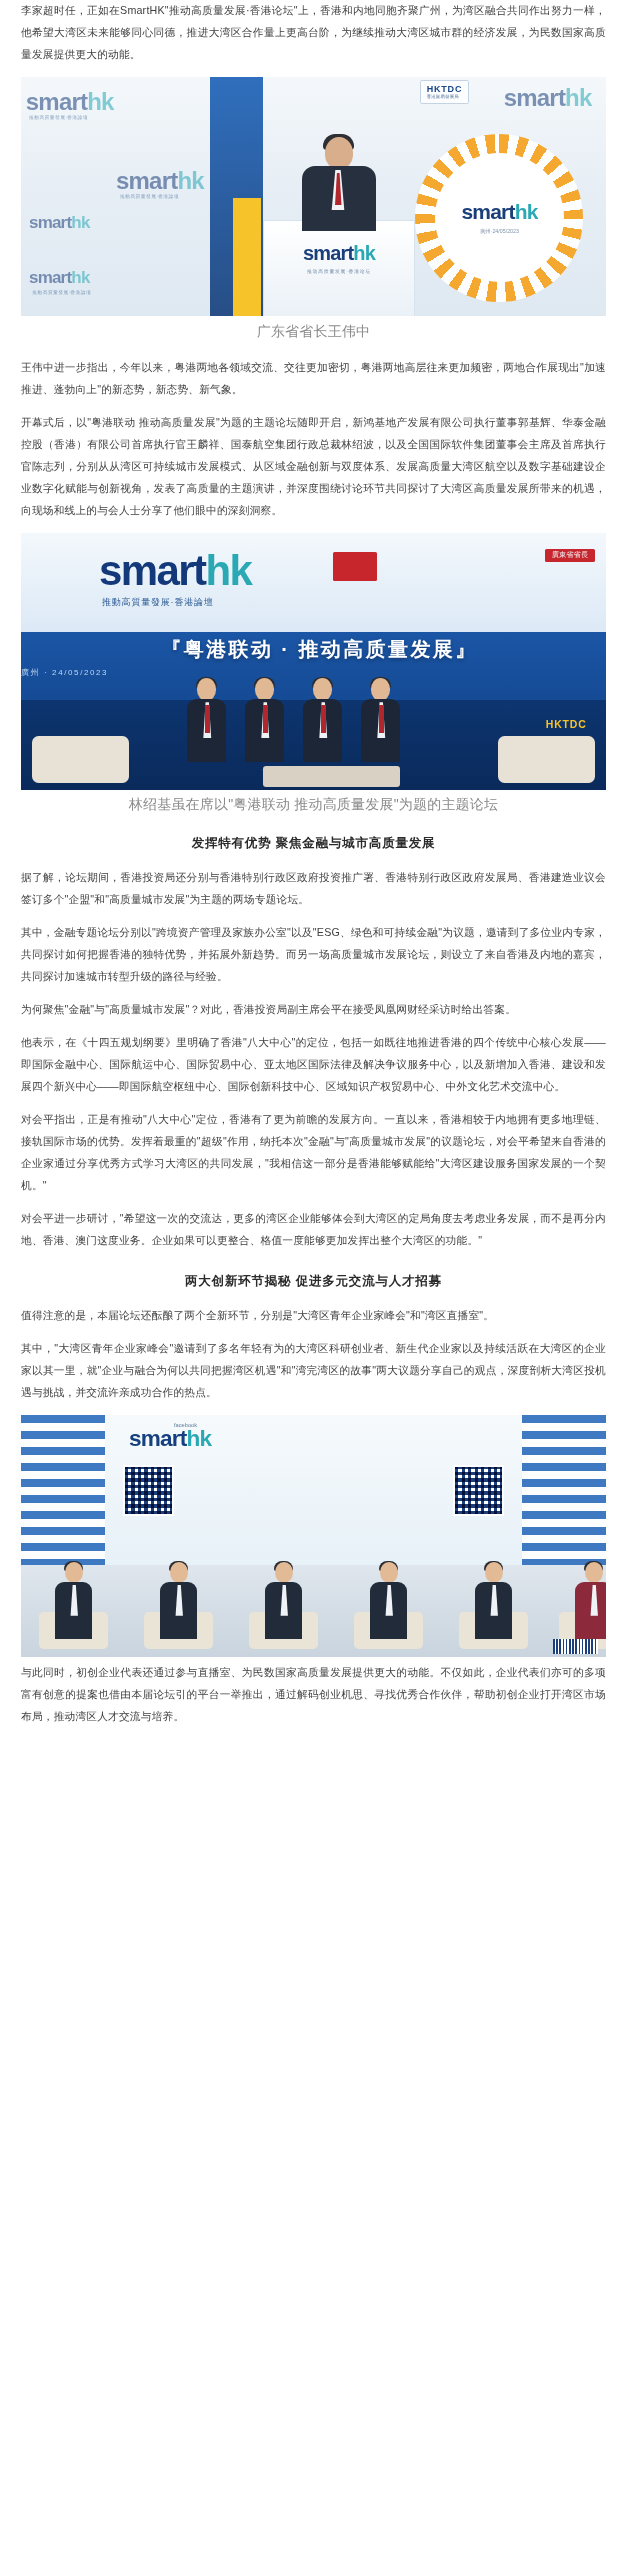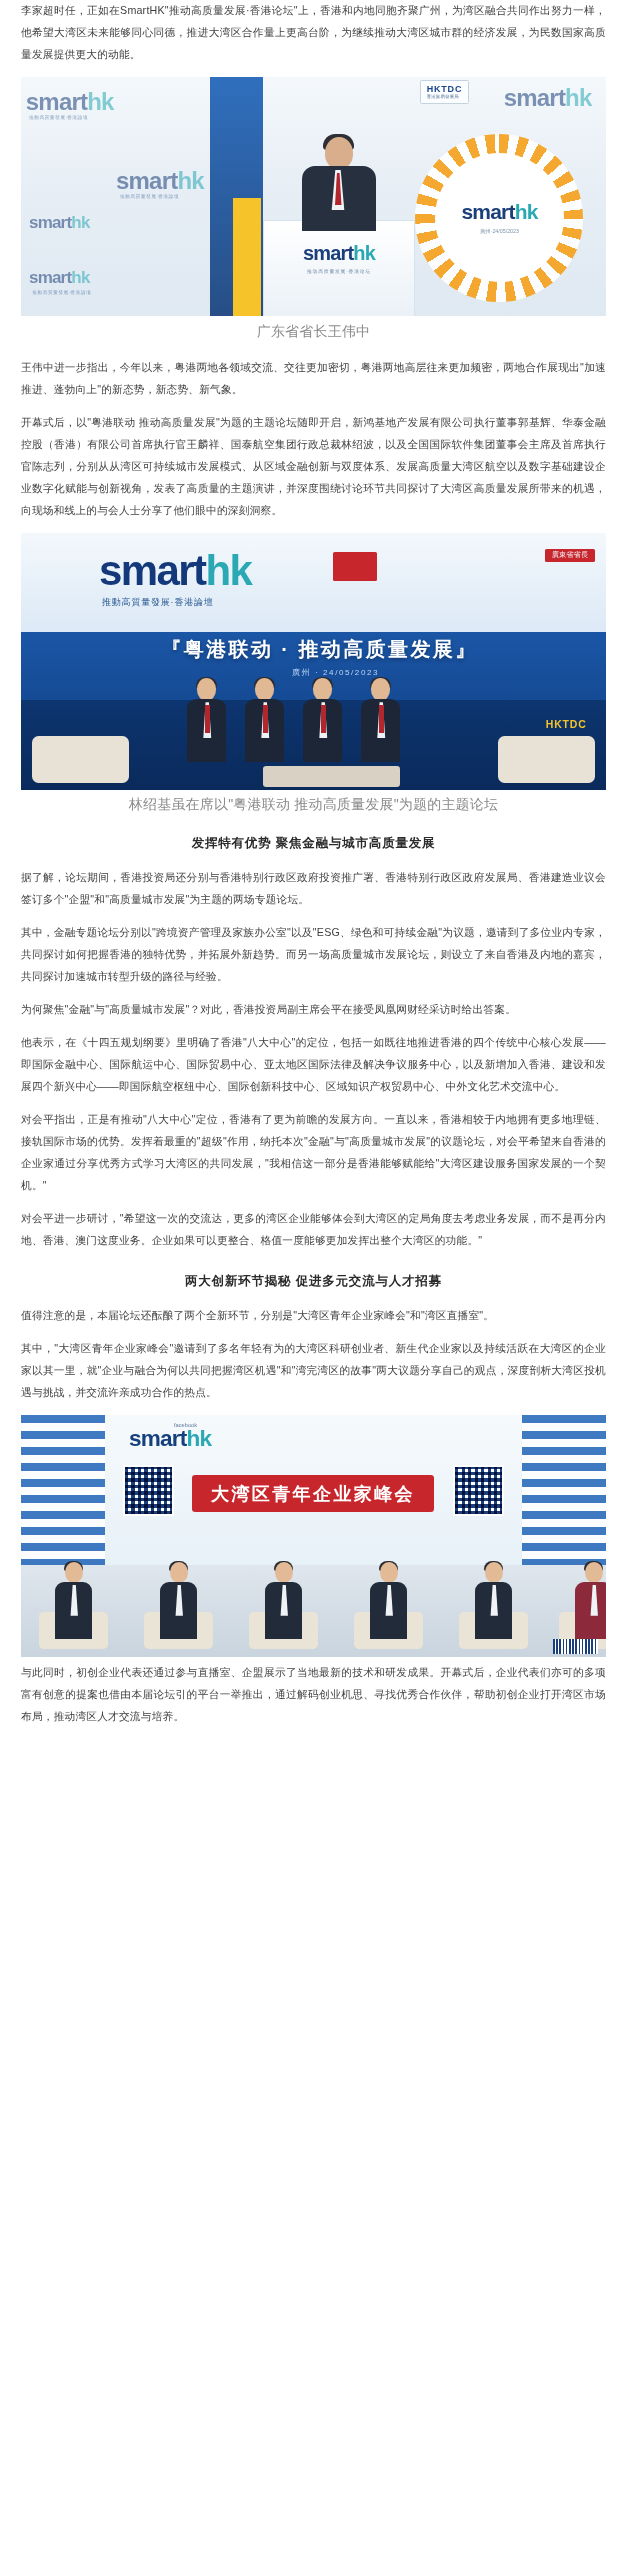--- a/index.html
+++ b/index.html
@@ -299,25 +299,23 @@
     font-size: 20px;
     font-weight: bold;
     color: #ffffff;
     letter-spacing: 2.4px;
     text-shadow: 0 1.6px 4px rgba(0,0,0,.3);
   }
   .photo2 .subhead {
     position: absolute;
     left: 0; right: 0;
     top: 134px;
-    text-align: center;
     font-size: 8px;
     color: #bcd6f3;
     letter-spacing: 1.6px;
-    padding-left: 44px;
   }
   .photo2 .stage {
     position: absolute;
     left: 0; right: 0; bottom: 0;
     height: 90px;
     background: linear-gradient(180deg,#0d3570,#0a2a5b);
   }
   .photo2 .sofa {
     position: absolute;
     bottom: 6.5px;
@@ -675,21 +673,20 @@
         <div class="screen"></div>
         <div class="ribbon l"></div>
         <div class="ribbon r"></div>
 
         <div class="fbtag">facebook</div>
         <div class="brand"><span>smart</span><span class="hk">hk</span></div>
 
         <div class="qr q1"></div>
         <div class="qr q2"></div>
 
-        <div class="bigtitle">大湾区青年企业家峰会</div>
 
         <div class="stage3"></div>
         <div class="chairrow">
           <div class="chair3" style="left:18px;"></div>
           <div class="chair3" style="left:123px;"></div>
           <div class="chair3" style="left:228px;"></div>
           <div class="chair3" style="left:333px;"></div>
           <div class="chair3" style="left:438px;"></div>
           <div class="chair3" style="left:538px;"></div>
         </div>
@@ -728,17 +725,17 @@
           <div class="hr"></div>
           <div class="h"></div>
           <div class="b"></div>
           <div class="sh"></div>
         </div>
 
         <div class="barcode"></div>
       </div>
     </div>
 
-    <p class="body-text">与此同时，初创企业代表还通过参与直播室、企盟展示了当地最新的技术和研发成果。开幕式后，企业代表们亦可的多项富有创意的提案也借由本届论坛引的平台一举推出，通过解码创业机思、寻找优秀合作伙伴，帮助初创企业打开湾区市场布局，推动湾区人才交流与培养。</p>
+    <p class="body-text">与此同时，初创企业代表还通过参与直播室、为民数国家高质量发展提供更大的动能。不仅如此，企业代表们亦可的多项富有创意的提案也借由本届论坛引的平台一举推出，通过解码创业机思、寻找优秀合作伙伴，帮助初创企业打开湾区市场布局，推动湾区人才交流与培养。</p>
 
   </div>
 </div>
 
 
 </body></html>

